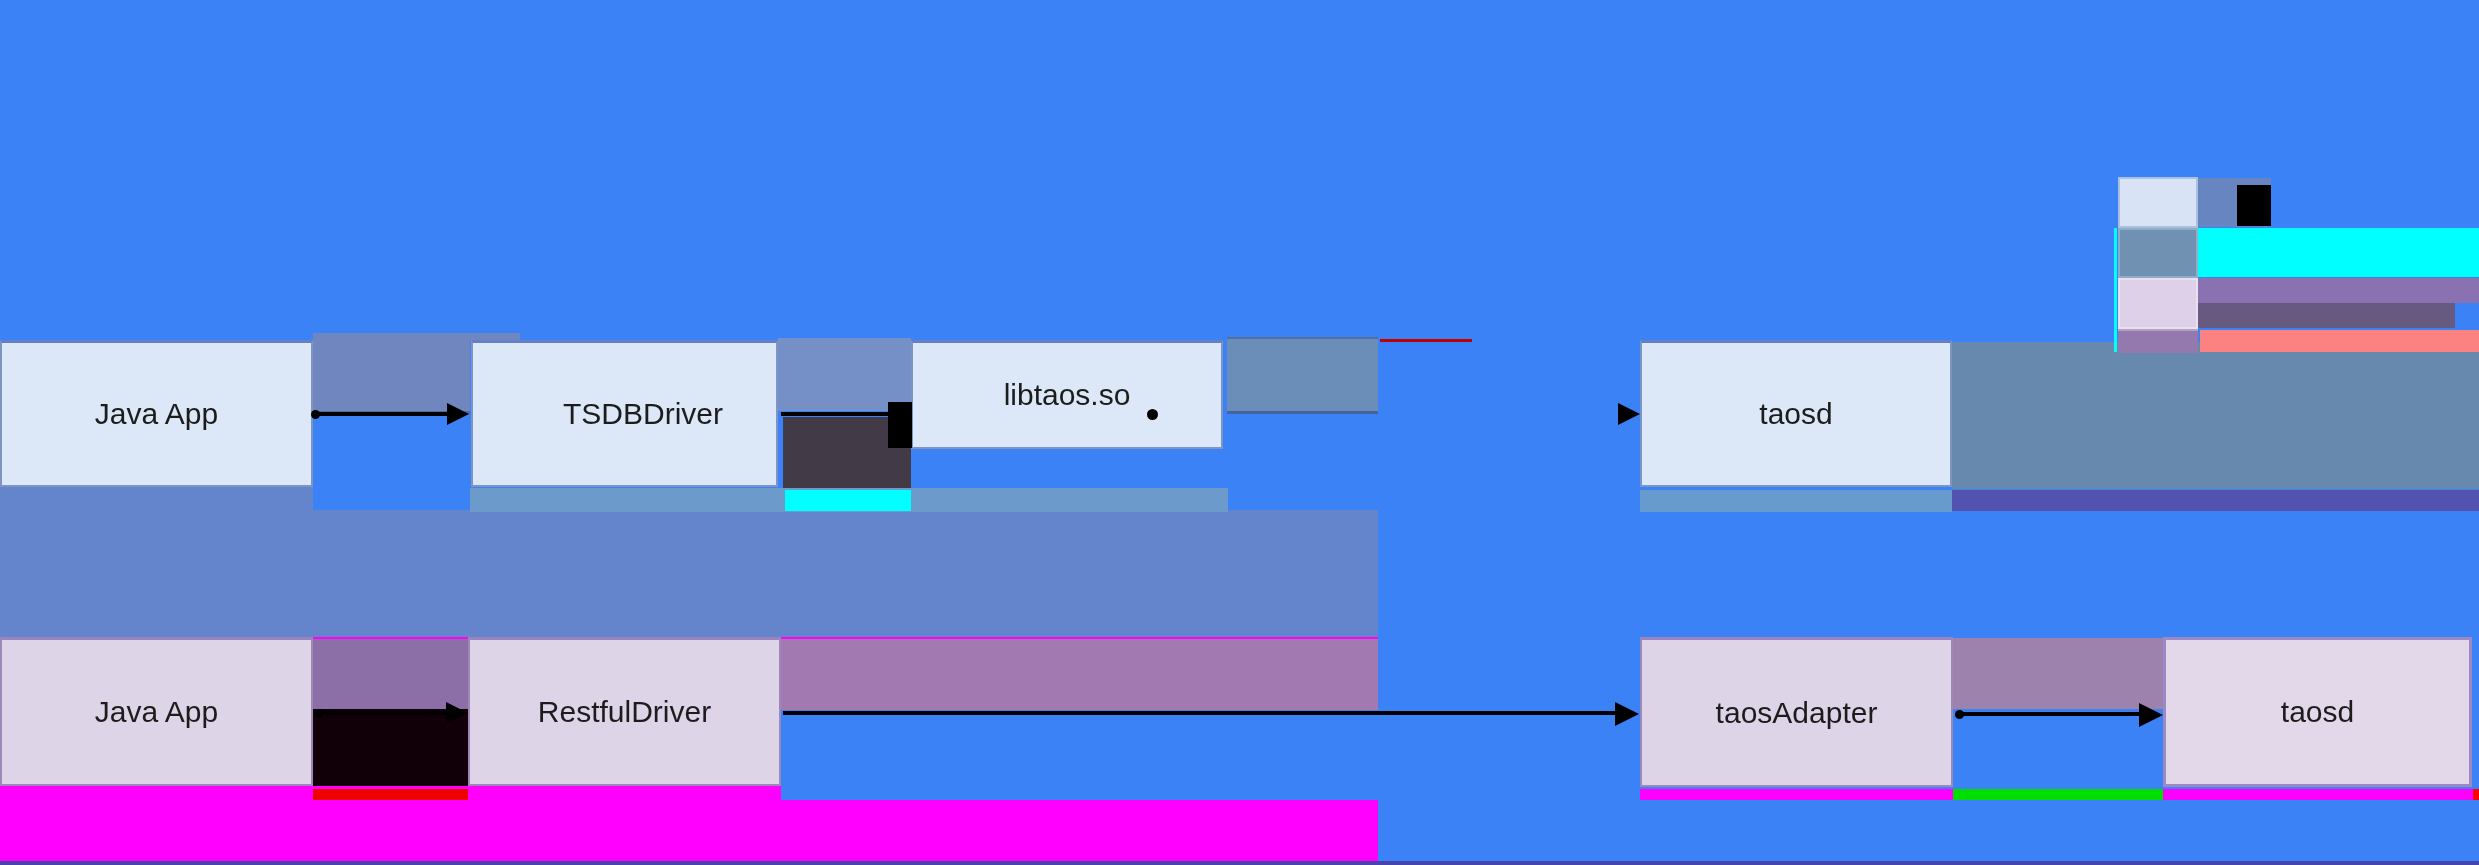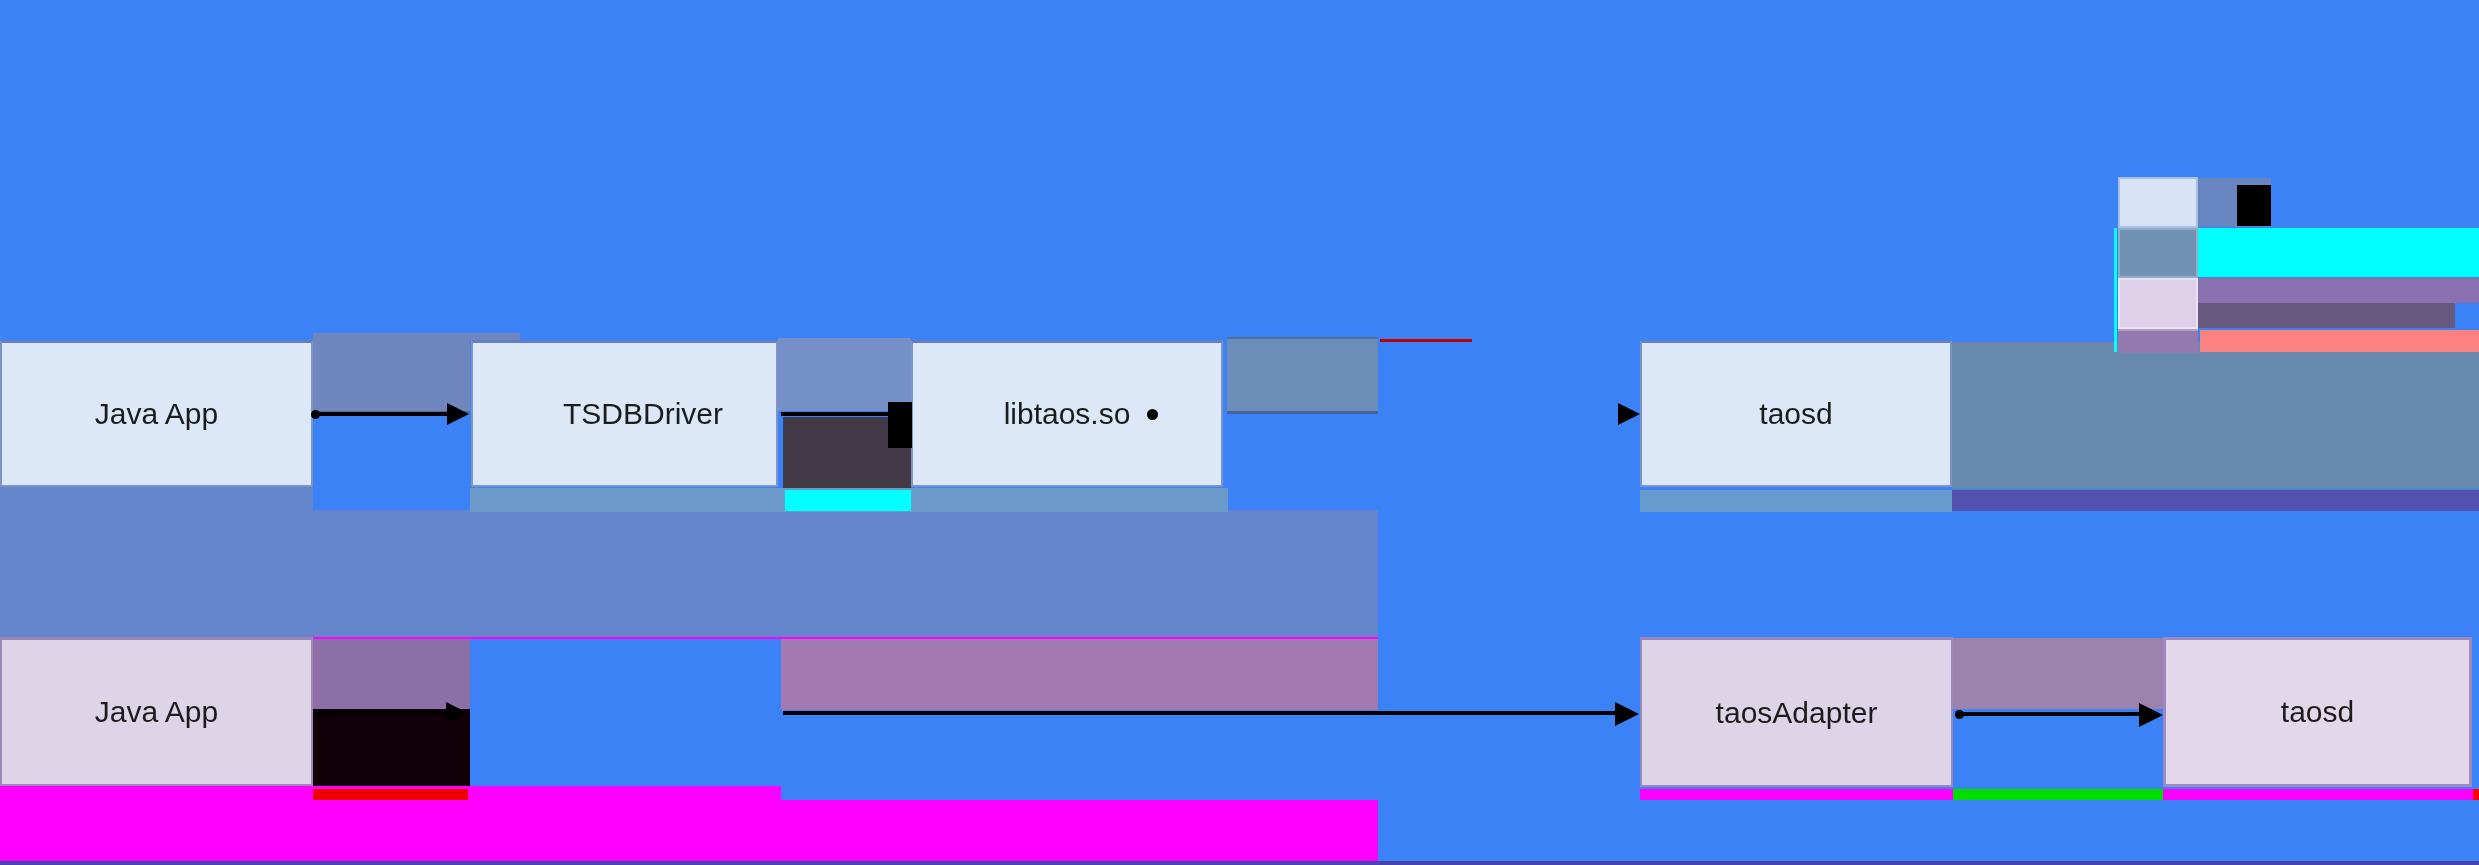--- a/index.html
+++ b/index.html
@@ -28,21 +28,21 @@
   <div class="abs" style="left:470px;top:488px;width:758px;height:24px;background:#6c9aca;"></div>
   <div class="abs" style="left:785px;top:490px;width:126px;height:21px;background:#00ffff;"></div>
   <div class="abs" style="left:783px;top:417px;width:128px;height:71px;background:#433a47;"></div>
 
   <div class="node node-blue" style="left:0;top:340px;width:313px;height:147px;">
     <span>Java App</span>
   </div>
   <div class="node node-blue" style="left:471px;top:340px;width:307px;height:147px;padding-left:37px;">
     <span>TSDBDriver</span>
   </div>
-  <div class="node node-blue" style="left:911px;top:340px;width:312px;height:147px;">
+  <div class="node node-blue" style="left:911px;top:340px;width:312px;height:109px;">
     <span>libtaos.so</span>
   </div>
   <div class="node node-blue" style="left:1640px;top:340px;width:312px;height:147px;">
     <span>taosd</span>
   </div>
 
   <div class="dot" style="left:311px;top:410px;width:9px;height:9px;"></div>
   <div class="line" style="left:315px;top:412px;width:132px;height:4px;"></div>
   <div class="tri-r" style="left:447px;top:403px;border-top:11px solid transparent;border-bottom:11px solid transparent;border-left:22px solid #000;"></div>
   <div class="line" style="left:781px;top:412px;width:108px;height:4px;"></div>
@@ -71,20 +71,23 @@
 
   <div class="abs" style="left:313px;top:637px;width:1065px;height:2px;background:#ff00ff;"></div>
   <div class="abs" style="left:313px;top:639px;width:157px;height:70px;background:#8d6fa8;"></div>
   <div class="abs" style="left:313px;top:709px;width:157px;height:77px;background:#120009;"></div>
   <div class="abs" style="left:781px;top:639px;width:597px;height:71px;background:#a379b2;"></div>
   <div class="abs" style="left:1953px;top:638px;width:210px;height:71px;background:#9c82ac;"></div>
 
   <div class="node node-lav" style="left:0;top:637px;width:313px;height:149px;">
     <span>Java App</span>
   </div>
+  <div class="node node-lav" style="left:468px;top:637px;width:313px;height:149px;">
+    <span>RestfulDriver</span>
+  </div>
   <div class="node node-lav" style="left:1640px;top:637px;width:313px;height:150px;">
     <span>taosAdapter</span>
   </div>
   <div class="node node-lav" style="left:2163px;top:637px;width:309px;height:150px;background:#e2d8e9;border:3px solid #9c88c2;">
     <span>taosd</span>
   </div>
 
   <div class="dot" style="left:314px;top:709px;width:9px;height:9px;"></div>
   <div class="line" style="left:317px;top:711px;width:130px;height:4px;"></div>
   <div class="tri-r" style="left:446px;top:702px;border-top:11px solid transparent;border-bottom:11px solid transparent;border-left:22px solid #000;"></div>

